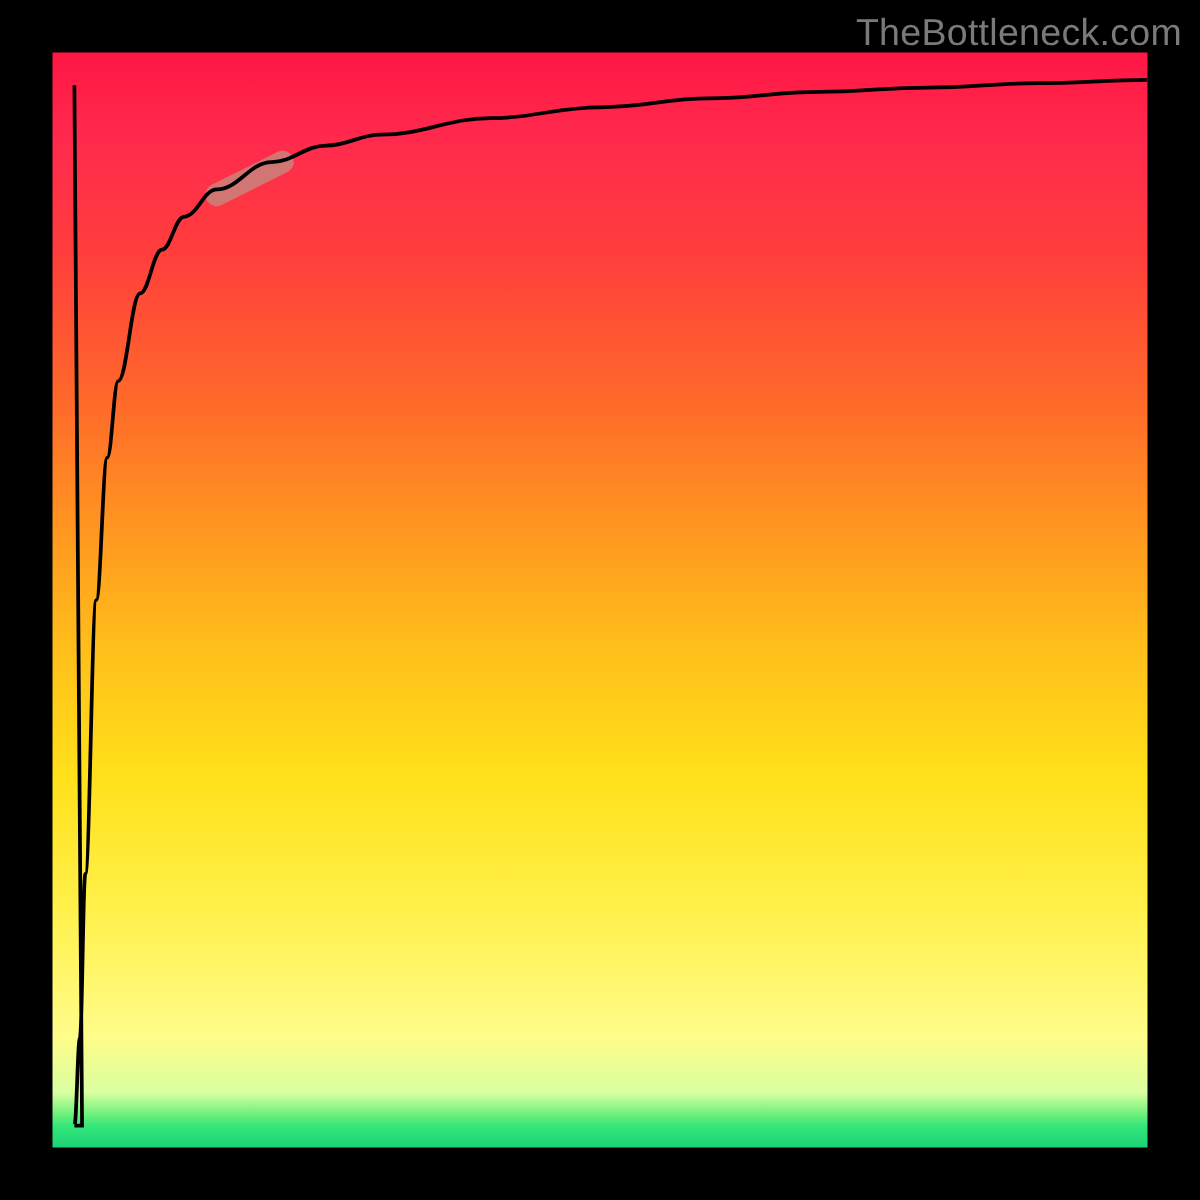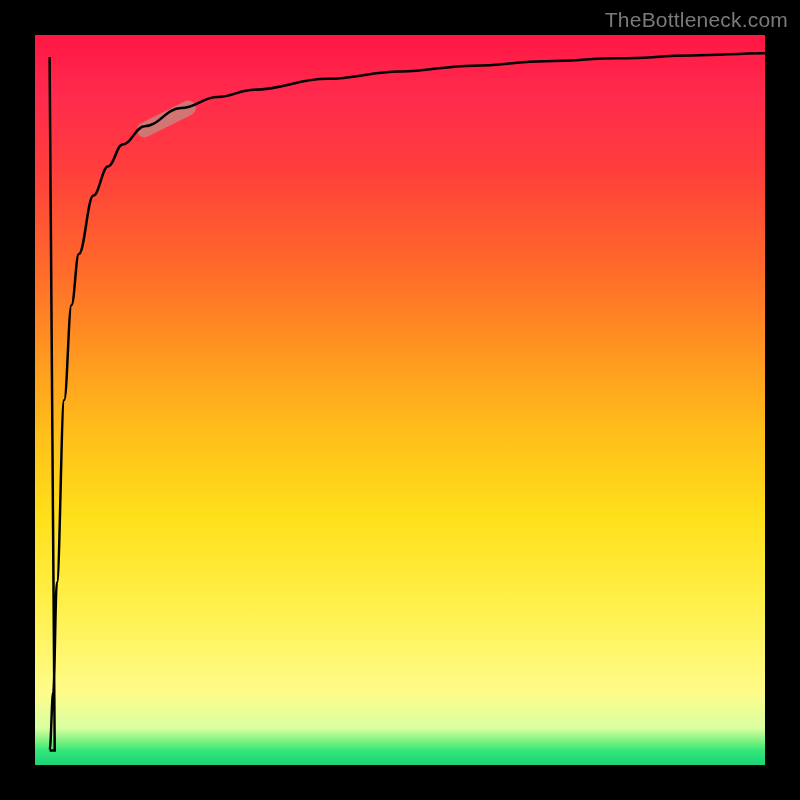--- a/index.html
+++ b/index.html
@@ -37,21 +37,21 @@
       #36e67a 98%,
       #28dd78 99%,
       #1cd476 100%
     );
   }
   .attribution {
     position: absolute;
     top: 8px;
     right: 12px;
     color: #7a7a7a;
-    font-size: 21px;
+    font-size: 25px;
     letter-spacing: 0.2px;
   }
   svg.curve {
     position: absolute;
     left: 0;
     top: 0;
   }
   .highlight-seg {
     stroke: #c58a7f;
     stroke-width: 15;

